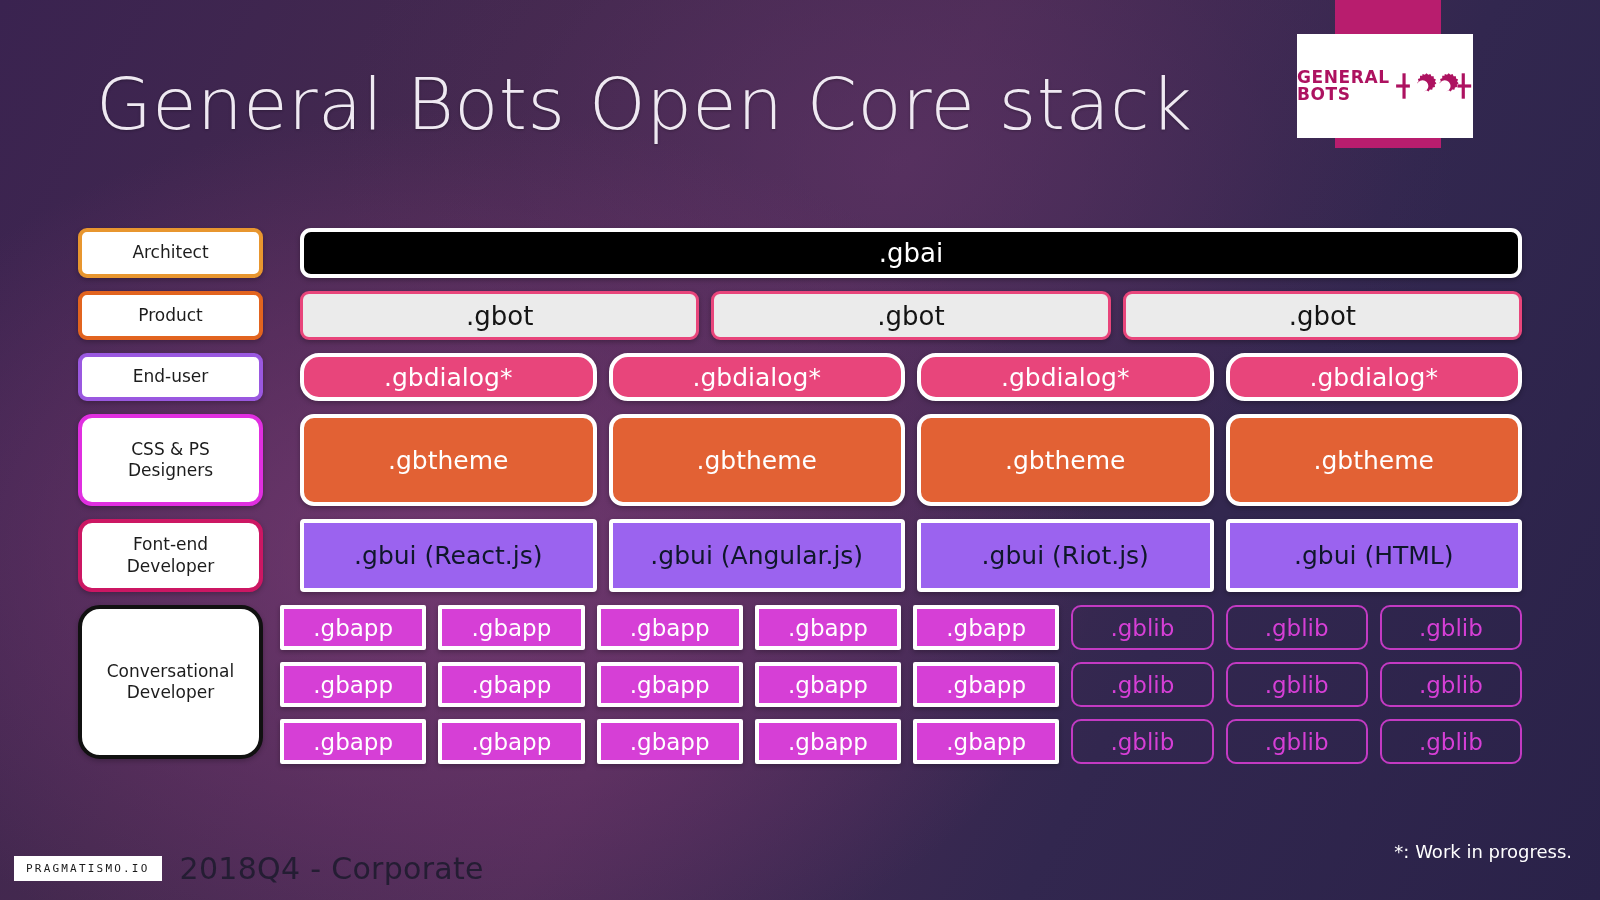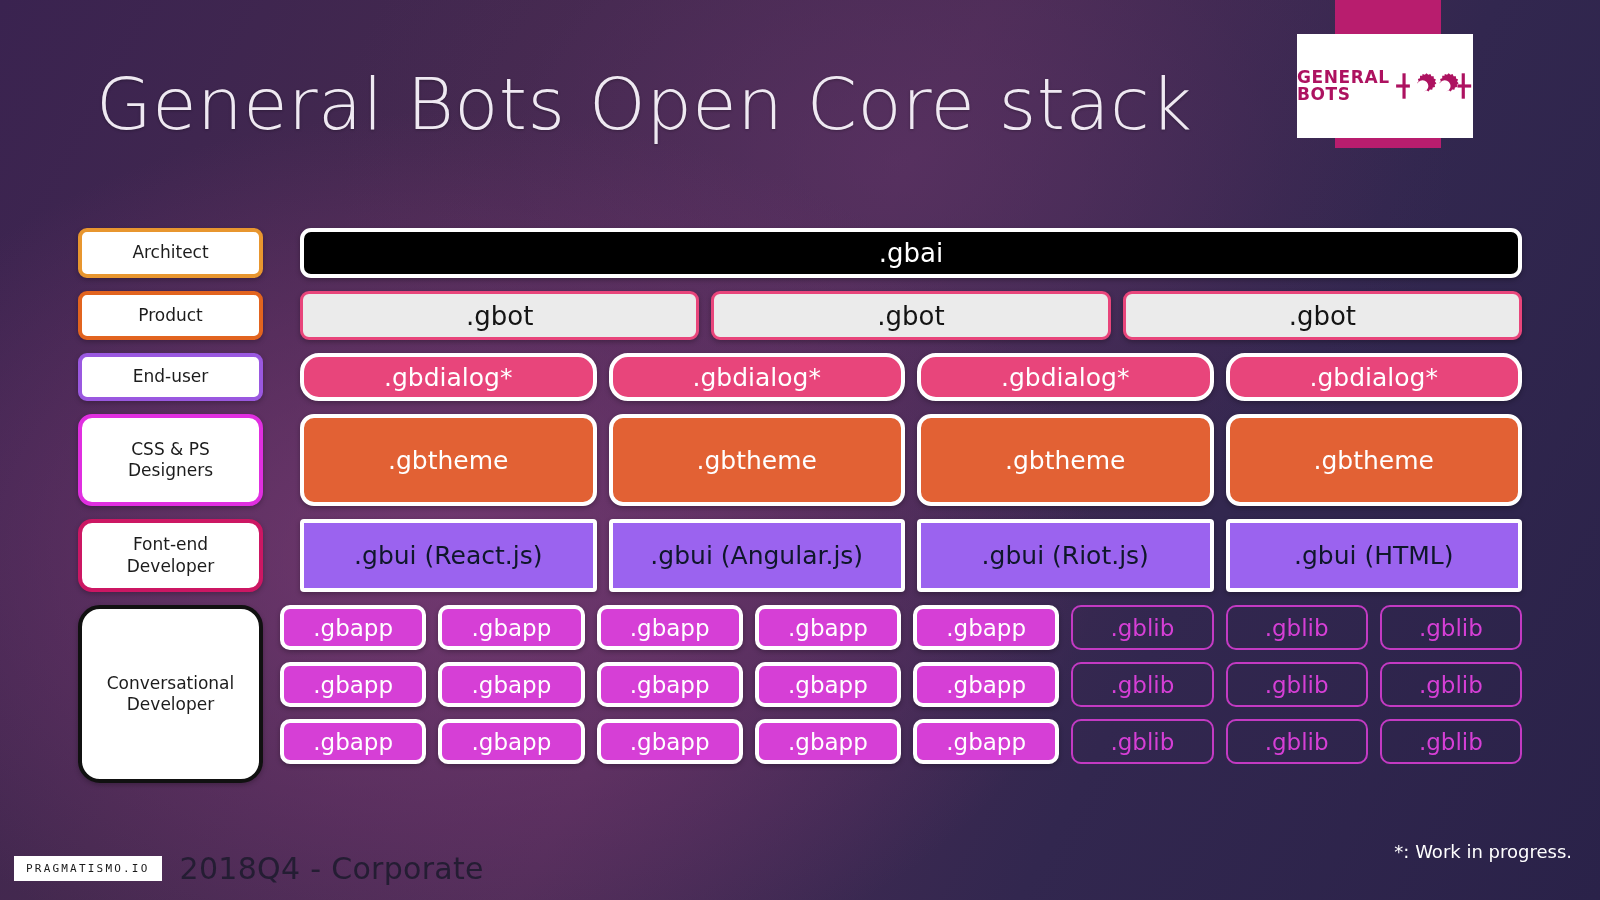--- a/index.html
+++ b/index.html
@@ -161,21 +161,21 @@
     color: #0f172a;
     border: 4px solid #ffffff;
     font-size: 25px;
     border-radius: 4px;
   }
   .chip-gbapp {
     background: #d63fd6;
     color: #ffffff;
     border: 4px solid #ffffff;
     font-size: 23px;
-    border-radius: 10px;
+    border-radius: 2px;
   }
   .chip-gblib {
     background: transparent;
     color: #d63fd6;
     border: 2px solid #c33ac3;
     font-size: 23px;
     border-radius: 10px;
     box-shadow: none;
   }
 
@@ -320,21 +320,21 @@
       <div class="cells">
         <div class="chip chip-gbui">.gbui (React.js)</div>
         <div class="chip chip-gbui">.gbui (Angular.js)</div>
         <div class="chip chip-gbui">.gbui (Riot.js)</div>
         <div class="chip chip-gbui">.gbui (HTML)</div>
       </div>
     </div>
 
     <div class="grid-row">
       <div class="grid-left">
-        <div class="role-cell role-conversational" style="height:178px;margin-right:16px;width:185px;">
+        <div class="role-cell role-conversational" style="height:154px;margin-right:16px;width:185px;">
           <span>
             <span>Conversational</span><br>
             <span>Developer</span>
           </span>
         </div>
       </div>
       <div class="grid-body">
 
         <div class="grid-line">
           <div class="chip chip-gbapp">.gbapp</div>

